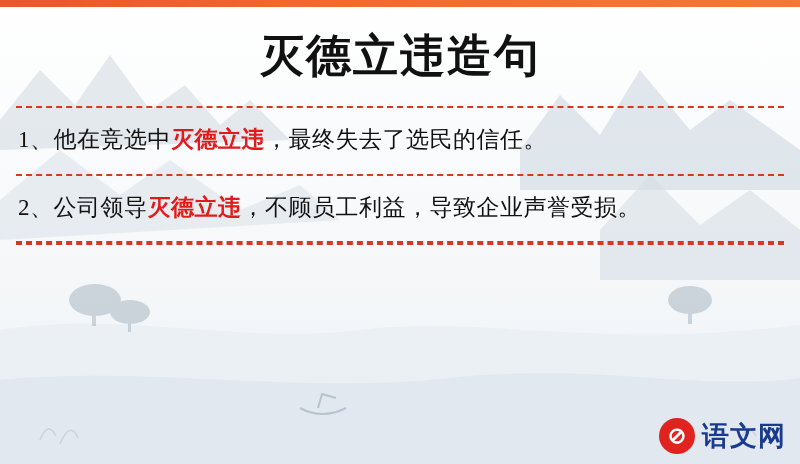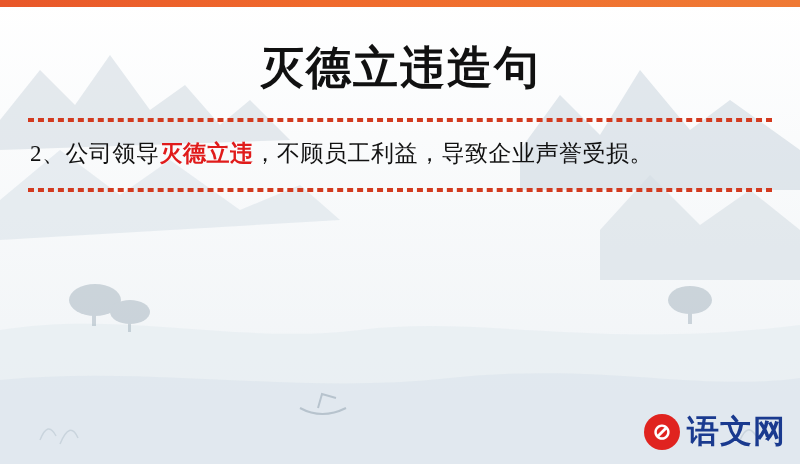--- a/index.html
+++ b/index.html
@@ -37,21 +37,21 @@
     left: 0; top: 0;
     width: 800px;
     height: 7px;
     background: linear-gradient(to right, #e8572a 0%, #f06a2c 40%, #ef7a35 100%);
     z-index: 3;
   }
 
   .content {
     position: relative;
     z-index: 2;
-    padding: 12px;
+    padding: 0;
   }
 
   .title {
     text-align: center;
     font-size: 45px;
     font-weight: bold;
     color: #111111;
     letter-spacing: 2px;
     margin: 0;
     padding: 26px 0 20px 0;
@@ -92,21 +92,21 @@
     background: #e0231f;
     display: flex;
     align-items: center;
     justify-content: center;
     color: #ffffff;
     font-size: 22px;
     font-weight: bold;
     font-family: "Liberation Serif", serif;
   }
   .wm-text {
-    font-size: 32px;
+    font-size: 27px;
     font-weight: bold;
     color: #1a3a8f;
     letter-spacing: 1px;
     font-family: "Liberation Serif", "DejaVu Serif", serif;
   }
 </style>
 </head>
 <body>
 
 <div class="page">
@@ -151,20 +151,23 @@
   </svg>
 
   <div class="top-rule"></div>
 
   <div class="content">
 
     <h1 class="title">灭德立违造句</h1>
 
     <div class="divider"></div>
 
+    <div class="item">
+      <span>1、</span><span>他在竞选中</span><span class="hl">灭德立违</span><span>，最终失去了选民的信任。</span>
+    </div>
 
     <div class="divider"></div>
 
     <div class="item">
       <span>2、</span><span>公司领导</span><span class="hl">灭德立违</span><span>，不顾员工利益，导致企业声誉受损。</span>
     </div>
 
     <div class="divider"></div>
 
 

